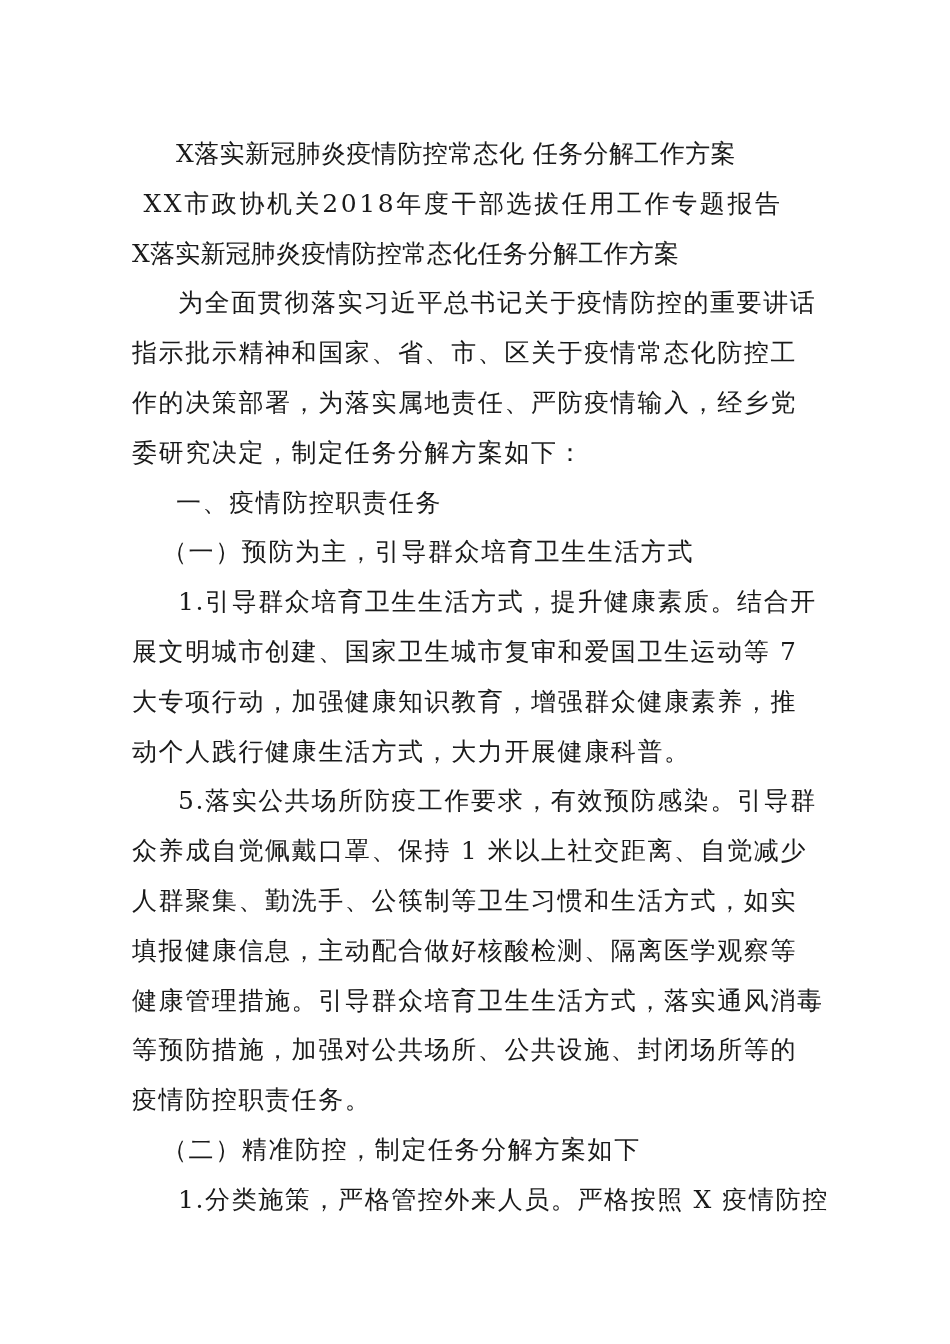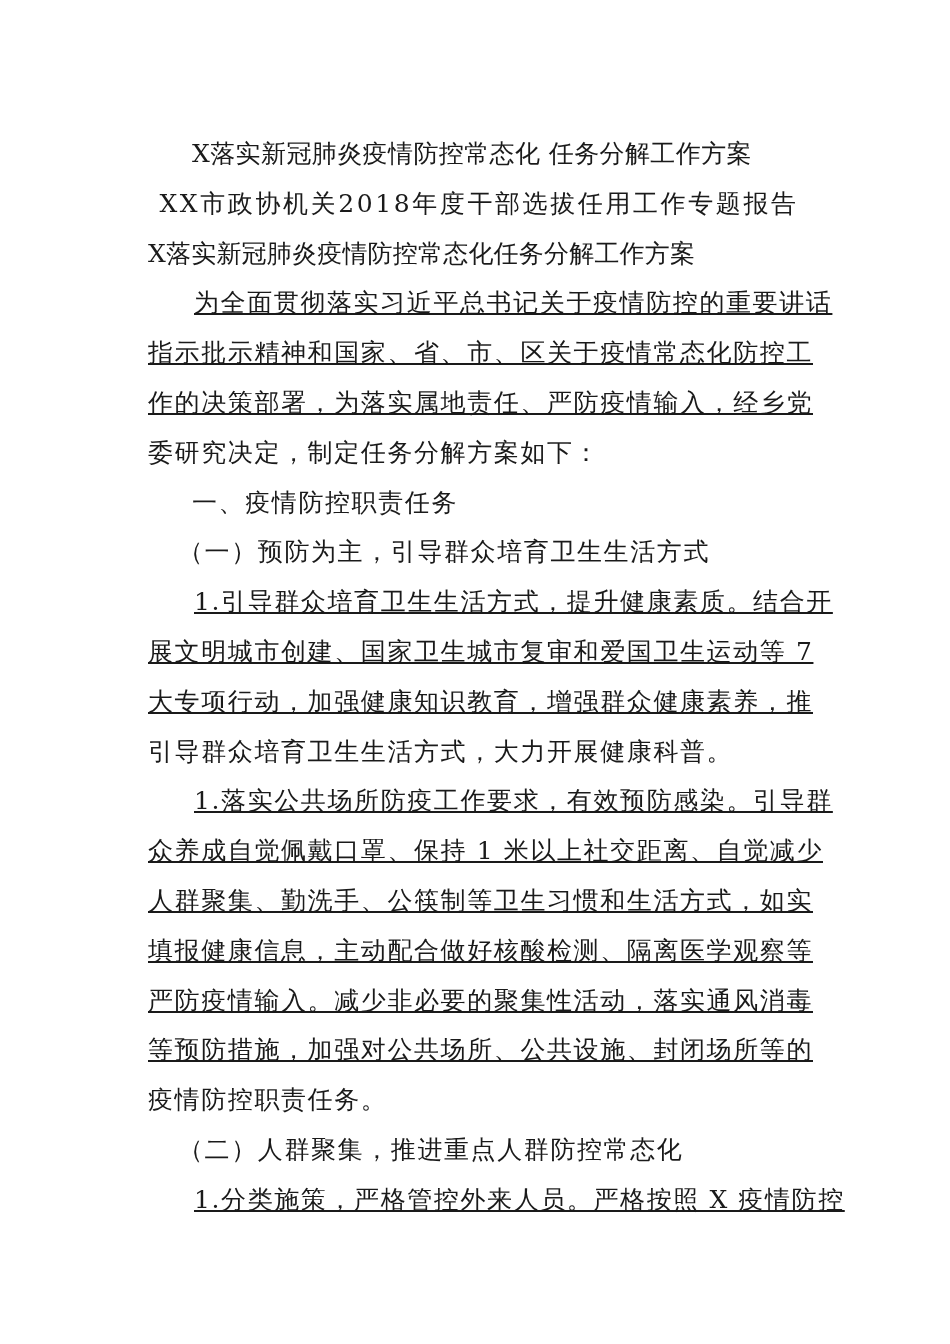--- a/index.html
+++ b/index.html
@@ -10,38 +10,38 @@
   body {
     width: 950px;
     height: 1344px;
     position: relative;
     overflow: hidden;
     font-family: "DejaVu Serif", "Liberation Serif", serif;
     color: #1a1a1a;
   }
   .page {
     position: absolute;
-    left: 148px;
+    left: 132px;
     top: 129px;
     width: 662px;
   }
   .line {
     height: 49.8px;
     line-height: 49.8px;
     font-size: 25px;
     white-space: nowrap;
     letter-spacing: 1.6px;
   }
   .title-1 { padding-left: 44px; letter-spacing: 0.4px; }
   .title-2 { letter-spacing: 2.6px; text-align: center; }
   .title-3 { letter-spacing: 0.2px; }
   .indent { text-indent: 46px; }
   .section-heading { padding-left: 44px; }
   .sub-heading { padding-left: 30px; }
-  .full { text-align: justify; text-align-last: justify; text-decoration: underline; }
+  .full { text-align: justify; text-align-last: justify; }
 </style>
 </head>
 <body>
 
 <div class="page">
 
   <div class="line title-1">X落实新冠肺炎疫情防控常态化 任务分解工作方案</div>
   <div class="line title-2">XX市政协机关2018年度干部选拔任用工作专题报告</div>
   <div class="line title-3">X落实新冠肺炎疫情防控常态化任务分解工作方案</div>
 
@@ -53,32 +53,32 @@
   </div>
 
   <div class="line section-heading">一、疫情防控职责任务</div>
 
   <div class="line sub-heading">（一）预防为主，引导群众培育卫生生活方式</div>
 
   <div>
     <div class="line full indent">1.引导群众培育卫生生活方式，提升健康素质。结合开</div>
     <div class="line full">展文明城市创建、国家卫生城市复审和爱国卫生运动等 7</div>
     <div class="line full">大专项行动，加强健康知识教育，增强群众健康素养，推</div>
-    <div class="line">引导群众培育卫生生活方式，大力开展健康科普。</div>
+    <div class="line">动个人践行健康生活方式，大力开展健康科普。</div>
   </div>
 
   <div>
-    <div class="line full indent">1.落实公共场所防疫工作要求，有效预防感染。引导群</div>
+    <div class="line full indent">5.落实公共场所防疫工作要求，有效预防感染。引导群</div>
     <div class="line full">众养成自觉佩戴口罩、保持 1 米以上社交距离、自觉减少</div>
     <div class="line full">人群聚集、勤洗手、公筷制等卫生习惯和生活方式，如实</div>
     <div class="line full">填报健康信息，主动配合做好核酸检测、隔离医学观察等</div>
-    <div class="line full">严防疫情输入。减少非必要的聚集性活动，落实通风消毒</div>
+    <div class="line full">健康管理措施。引导群众培育卫生生活方式，落实通风消毒</div>
     <div class="line full">等预防措施，加强对公共场所、公共设施、封闭场所等的</div>
     <div class="line">疫情防控职责任务。</div>
   </div>
 
-  <div class="line sub-heading">（二）人群聚集，推进重点人群防控常态化</div>
+  <div class="line sub-heading">（二）精准防控，制定任务分解方案如下</div>
 
   <div>
     <div class="line full indent">1.分类施策，严格管控外来人员。严格按照 X 疫情防控</div>
   </div>
 
 </div>
 
 </body></html>

